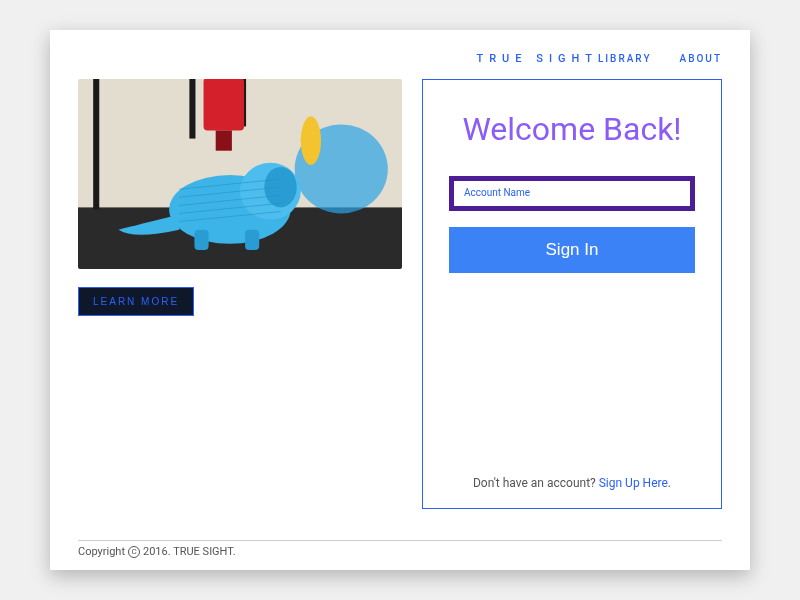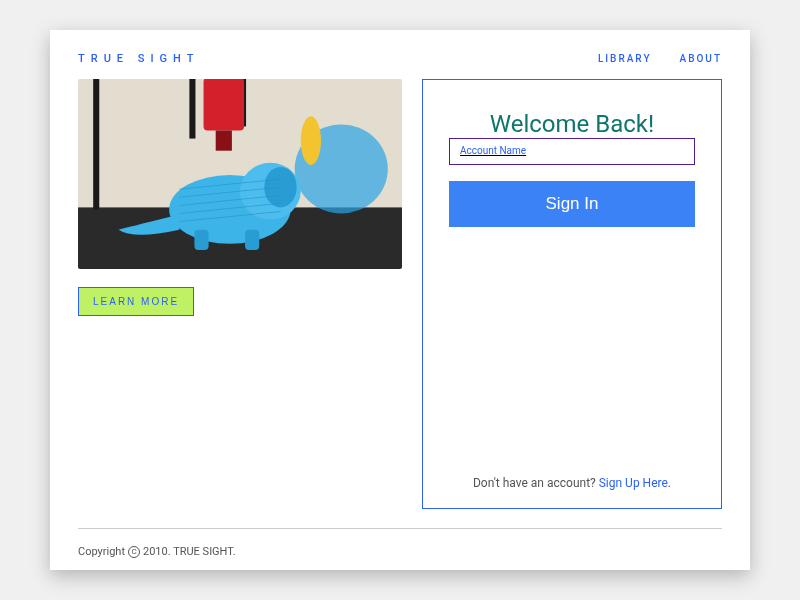--- a/index.html
+++ b/index.html
@@ -17,21 +17,21 @@
     height: 540px;
     background: #fff;
     box-shadow: 0 6px 18px rgba(0,0,0,0.25);
     padding: 22px 28px 12px 28px;
     display: flex;
     flex-direction: column;
   }
   .header {
     display: flex;
     align-items: center;
-    justify-content: space-between;
+    justify-content: flex-end;
     margin-bottom: 14px;
   }
   .brand {
     color: #2b62f6;
     letter-spacing: 6px;
     font-size: 11px;
     font-weight: 500;
   }
   .nav { display: flex; gap: 28px; }
   .nav a {
@@ -63,48 +63,48 @@
     font-size: 30px;
     font-weight: 400;
     line-height: 1.3;
     margin-top: 18px;
   }
   .learn-more {
     margin-top: 18px;
     align-self: flex-start;
     border: 1px solid #2b62f6;
     color: #2b62f6;
-    background: #bef264;
+    background: #0f172a;
     font-size: 10px;
     letter-spacing: 2px;
     padding: 8px 14px;
     cursor: pointer;
   }
   .right {
     width: 300px;
   }
   .login-box {
     border: 1px solid #2b62f6;
     height: 430px;
     padding: 30px 26px 18px 26px;
     display: flex;
     flex-direction: column;
     align-items: center;
   }
   .welcome {
-    color: #0f766e;
-    font-size: 24px;
+    color: #8b5cf6;
+    font-size: 32px;
     font-weight: 400;
+    margin-bottom: 28px;
   }
   .field {
     width: 100%;
-    border: 1px solid #4c1d95;
+    border: 5px solid #4c1d95;
     padding: 6px 10px 6px 10px;
     margin-bottom: 12px;
-    text-decoration: underline;
   }
   .field-label {
     color: #2b62f6;
     font-size: 10px;
     display: block;
     margin-bottom: 2px;
   }
   .field input {
     border: none;
     outline: none;
@@ -131,21 +131,21 @@
     text-align: center;
   }
   .signup-link {
     color: #2b62f6;
     cursor: pointer;
     margin-top: 8px;
   }
   .footer {
     border-top: 1px solid #ccc;
     margin-top: 14px;
-    padding-top: 16px;
+    padding-top: 4px;
     font-size: 11px;
     color: #555;
     display: flex;
     align-items: center;
     gap: 3px;
   }
   .copyright-icon {
     display: inline-flex;
     width: 12px;
     height: 12px;
@@ -217,16 +217,16 @@
         <div class="signup-row">
           <span>Don't have an account? </span><span class="signup-link">Sign Up Here</span><span>.</span>
         </div>
       </div>
     </div>
   </div>
 
   <div class="footer">
     <span>Copyright</span>
     <span class="copyright-icon">C</span>
-    <span>2010. TRUE SIGHT.</span>
+    <span>2016. TRUE SIGHT.</span>
   </div>
 
 </div>
 
 </body></html>

